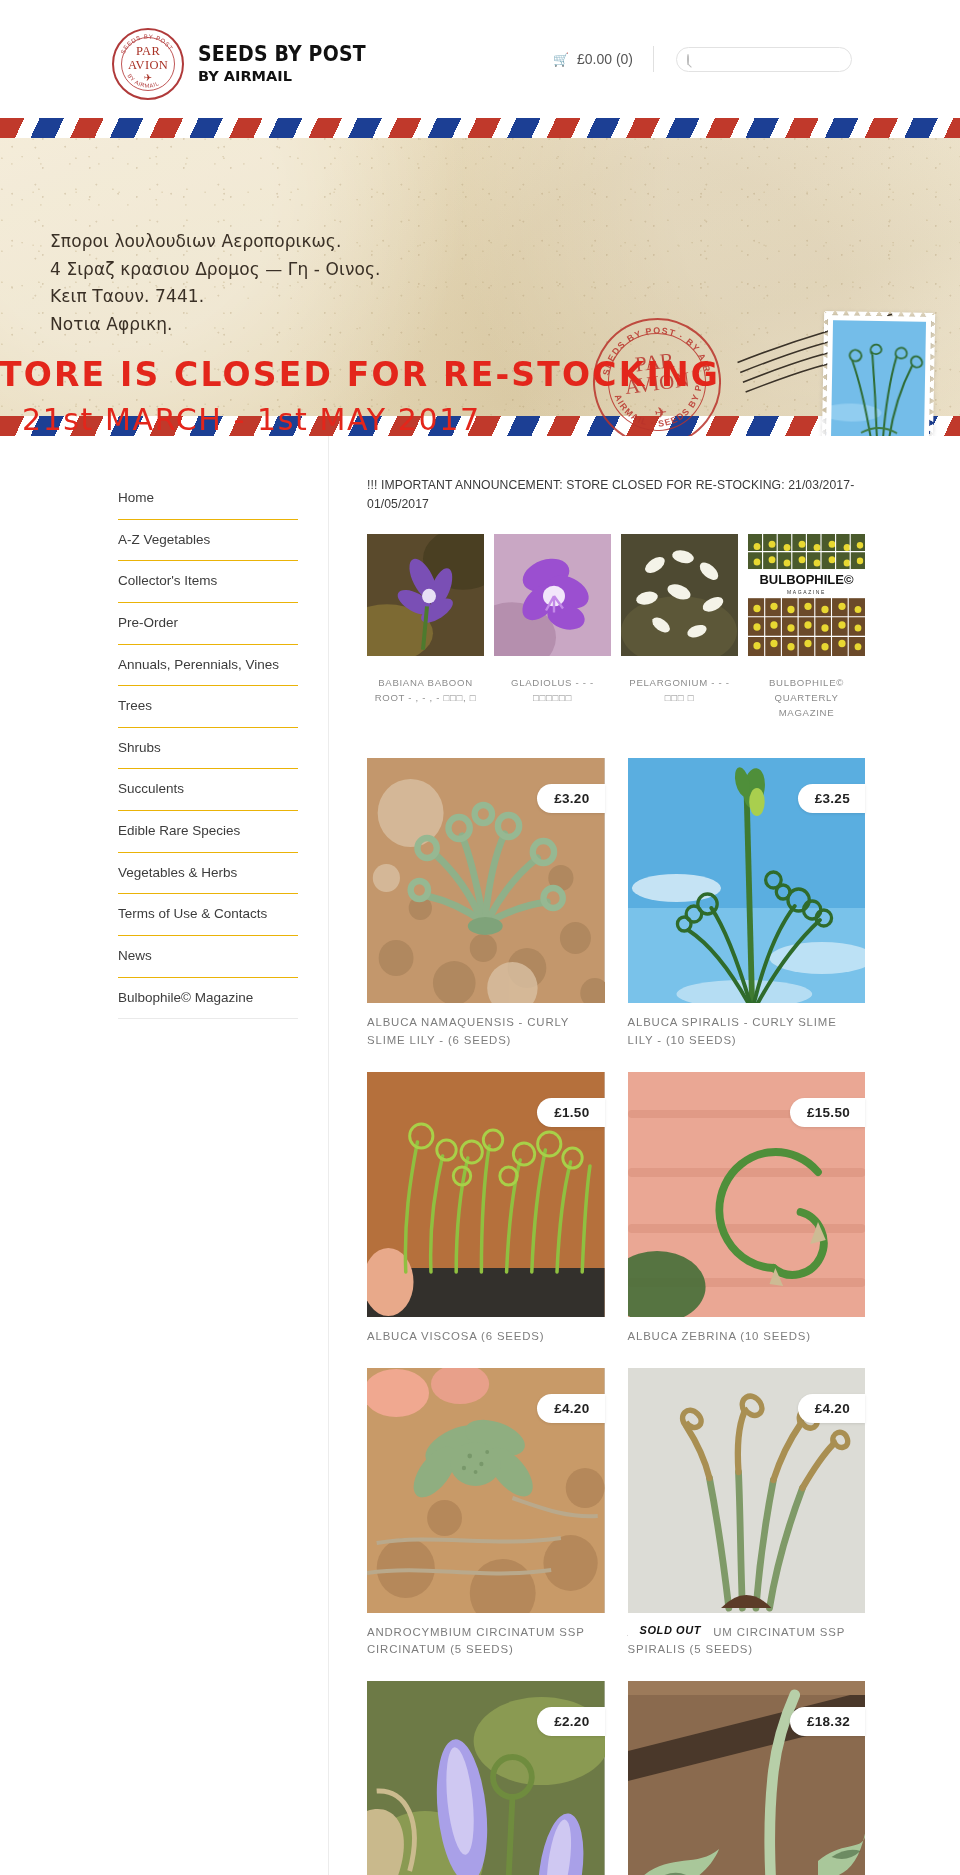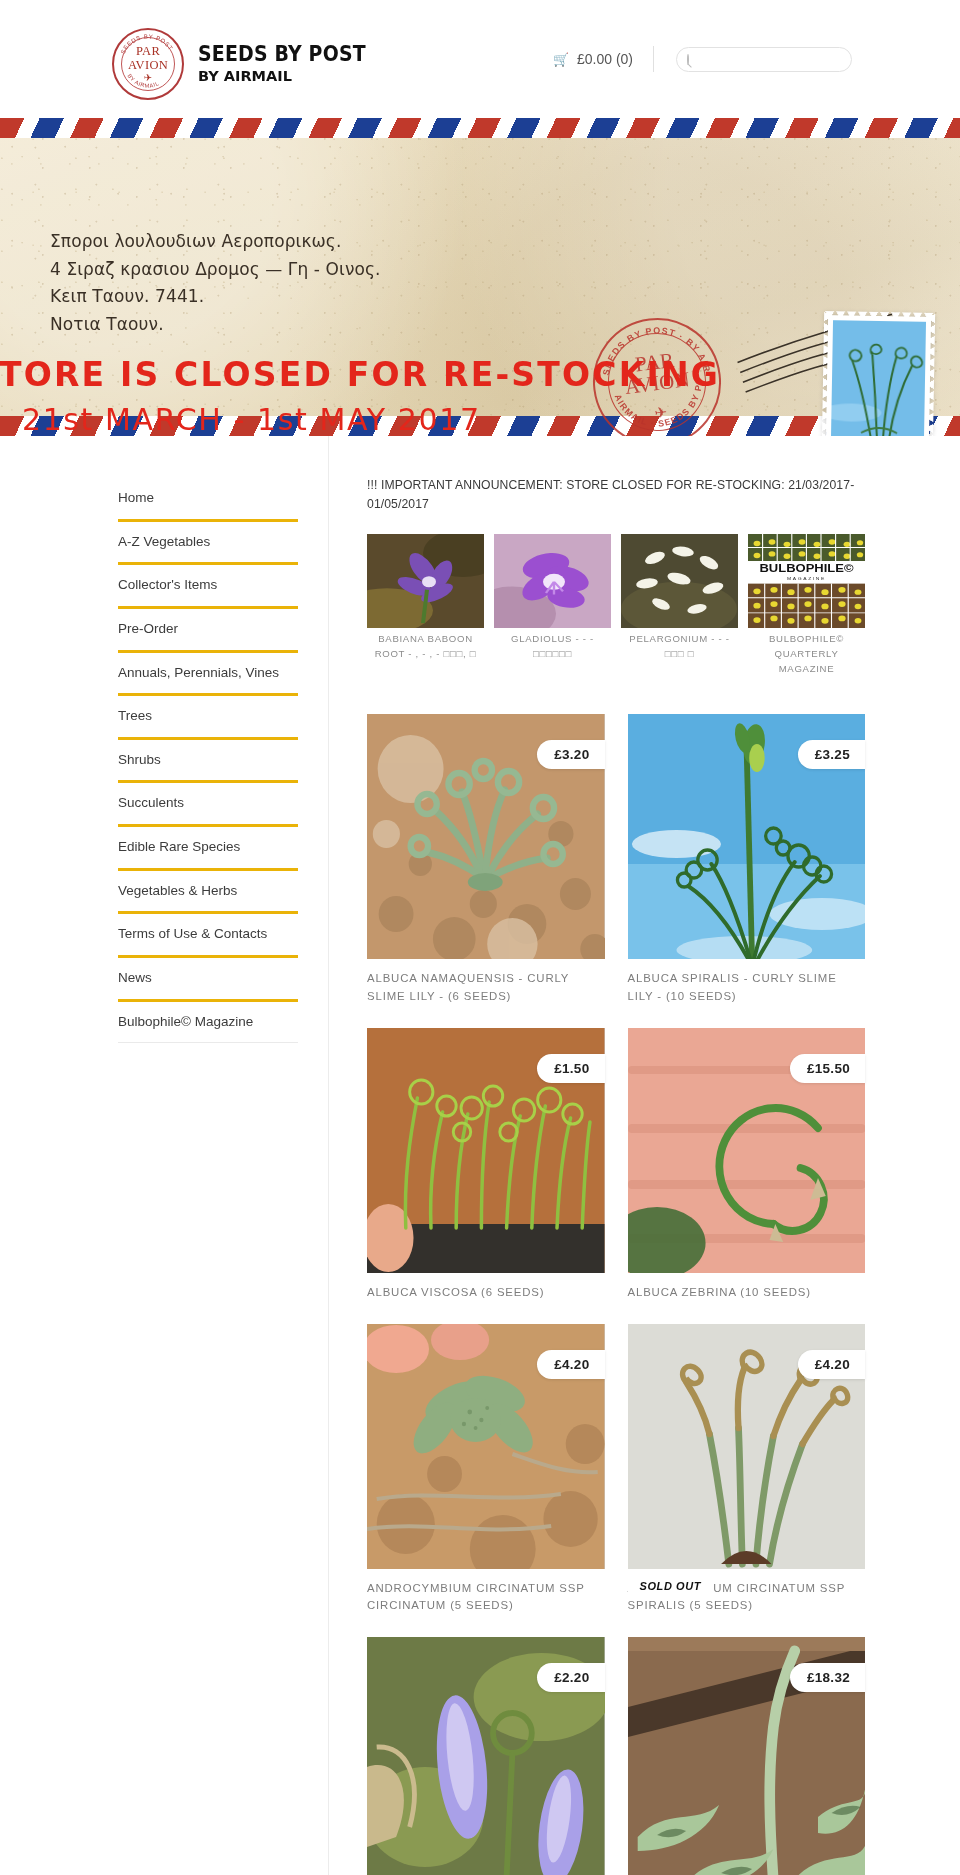--- a/index.html
+++ b/index.html
@@ -144,34 +144,34 @@
       radial-gradient(circle 4.2px at 50% 100%, #ffffff 96%, transparent 97%) 0 100%/11px 8px repeat-x,
       radial-gradient(circle 4.2px at 0 50%, #ffffff 96%, transparent 97%) 0 0/8px 11px repeat-y,
       radial-gradient(circle 4.2px at 100% 50%, #ffffff 96%, transparent 97%) 100% 0/8px 11px repeat-y;
   }
 
   
   .content { display:flex; padding:0 0 0 0; }
   .sidebar { width:180px; margin-left:118px; padding-top:42px; flex:none; }
   .nav-item {
     font-size:13.5px; color:#3c3c3c; padding:11px 2px 11px 0;
-    border-bottom:3px solid #eab308; line-height:1.38; cursor:pointer;
+    border-bottom:1px solid #eab308; line-height:1.38; cursor:pointer;
   }
   .nav-item:last-child { border-bottom:1px solid #eaeaea; }
 
   .main { flex:1; padding:40px 110px 0 38px; border-left:1px solid #ececec; margin-left:30px; }
 
   .announce { font-size:12.2px; color:#3a3a3a; line-height:1.55; letter-spacing:.1px; }
 
   .feature-row { display:flex; gap:10px; margin-top:20px; }
   .feature { width:117px; }
-  .feature .fimg { width:117px; height:94px; overflow:hidden; position:relative; background:#84cc16; }
+  .feature .fimg { width:117px; height:122px; overflow:hidden; position:relative; background:#84cc16; }
   .feature .fimg svg, .feature .fimg .grid-cover { width:100%; height:100%; display:block; }
   .feature .fcap {
-    margin-top:4px; font-size:9.6px; color:#8c8c8c; text-align:center;
+    margin-top:20px; font-size:9.6px; color:#8c8c8c; text-align:center;
     line-height:1.55; letter-spacing:.7px; word-break:break-word;
   }
 
   .product-grid { margin-top:38px; display:grid; grid-template-columns:1fr 1fr; gap:23px 23px; }
   .product { position:relative; }
   .p-img { width:100%; height:245px; position:relative; overflow:hidden; background:#cfcfcf; }
   .p-img svg { width:100%; height:100%; display:block; }
   .price-tag {
     position:absolute; right:0; top:18px; background:#fff; color:#222;
     font-size:13.5px; font-weight:bold; padding:7px 15px 7px 17px;
@@ -238,21 +238,21 @@
 <div class="banner">
   <div class="banner-bg"></div>
   <div class="banner-noise"></div>
   <div class="stripes top"></div>
   <div class="stripes bottom"></div>
 
   <div class="addr">
     <div>Σποροι λουλουδιων Αεροπορικως.</div>
     <div>4 Σιραζ κρασιου Δρομος — Γη - Οινος.</div>
     <div>Κειπ Ταουν. 7441.</div>
-    <div>Νοτια Ταουν.</div>
+    <div>Νοτια Αφρικη.</div>
   </div>
 
   <div class="closed-msg">
     <div class="closed-l1">STORE  IS  CLOSED  FOR  RE-STOCKING</div>
     <div class="closed-l2">21st MARCH  -  1st MAY  2017</div>
   </div>
 
   <div class="postmark pm-main">
     <div class="ring2"></div>
     <div class="pm-arc">

